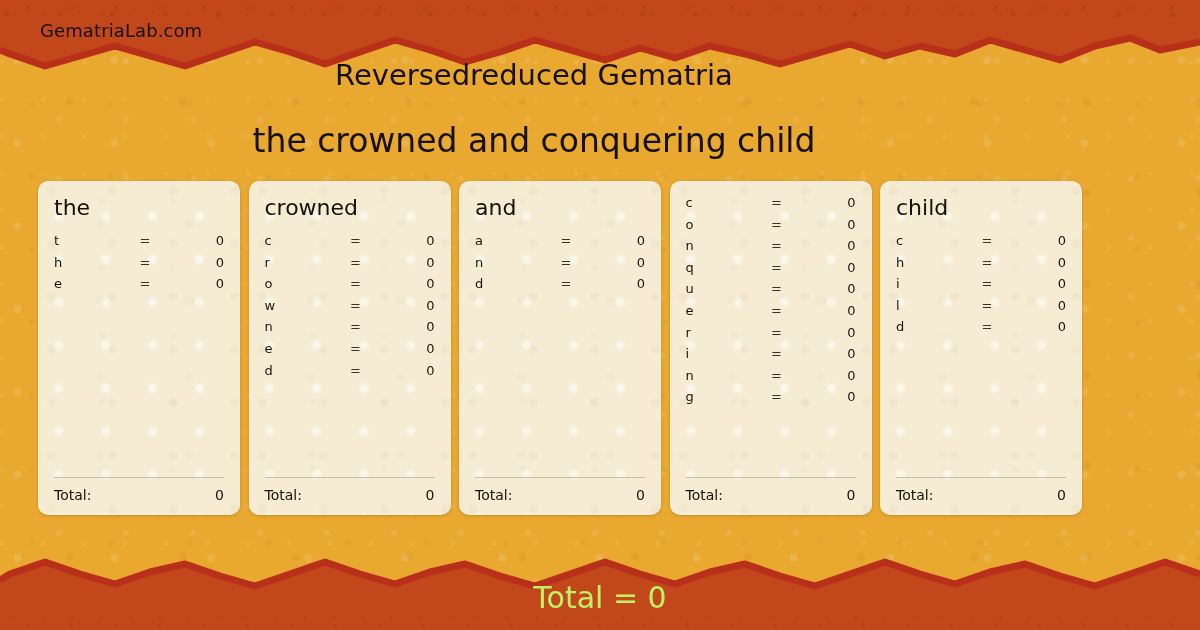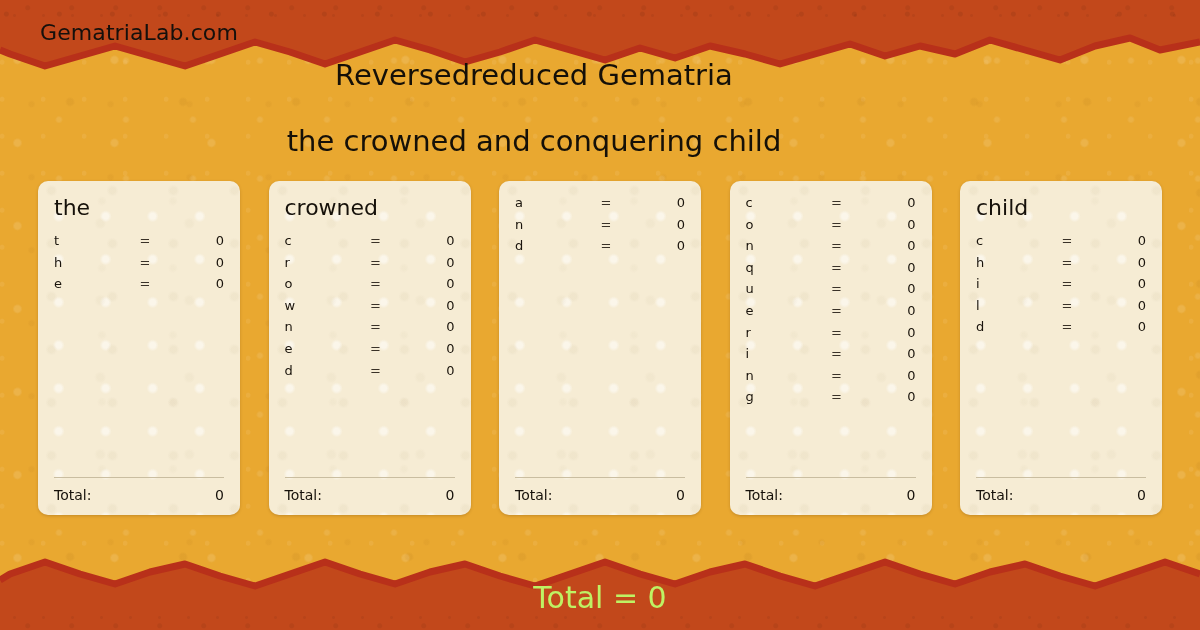--- a/index.html
+++ b/index.html
@@ -68,21 +68,21 @@
   }
   .tear-top { top: 20px; height: 70px; }
   .tear-bottom { bottom: 20px; height: 70px; }
 
   
   .logo {
     position: absolute;
     left: 40px;
     top: 20px;
     z-index: 6;
-    font-size: 22px;
+    font-size: 18px;
     color: #15100c;
     letter-spacing: 0.1px;
   }
 
   
   .heading-wrap {
     position: absolute;
     left: 0;
     top: 58px;
     width: 1068px;
@@ -90,34 +90,34 @@
     text-align: center;
   }
   .title-main {
     font-size: 29px;
     color: #151008;
     font-weight: normal;
     margin: 0;
     line-height: 34px;
   }
   .title-phrase {
-    font-size: 29px;
+    font-size: 33px;
     color: #151008;
     font-weight: normal;
     margin: 0;
     line-height: 34px;
     padding-top: 32px;
   }
 
   
   .cards {
     position: absolute;
     left: 38px;
     top: 181px;
-    width: 1124px;
+    width: 1044px;
     height: 334px;
     z-index: 6;
     display: flex;
     justify-content: space-between;
   }
 
   .card {
     width: 202px;
     height: 334px;
     box-sizing: border-box;
@@ -306,20 +306,21 @@
             <span class="val">0</span>
           </div>
         </div>
         <div class="divider"></div>
         <div class="total-row">
           <span class="total-label">Total:</span>
           <span class="total-val">0</span>
         </div>
       </div>
       <div class="card">
+        <div class="card-title">and</div>
         <div class="rows">
           <div class="row">
             <span class="letter">a</span>
             <span class="eq">=</span>
             <span class="val">0</span>
           </div>
           <div class="row">
             <span class="letter">n</span>
             <span class="eq">=</span>
             <span class="val">0</span>

